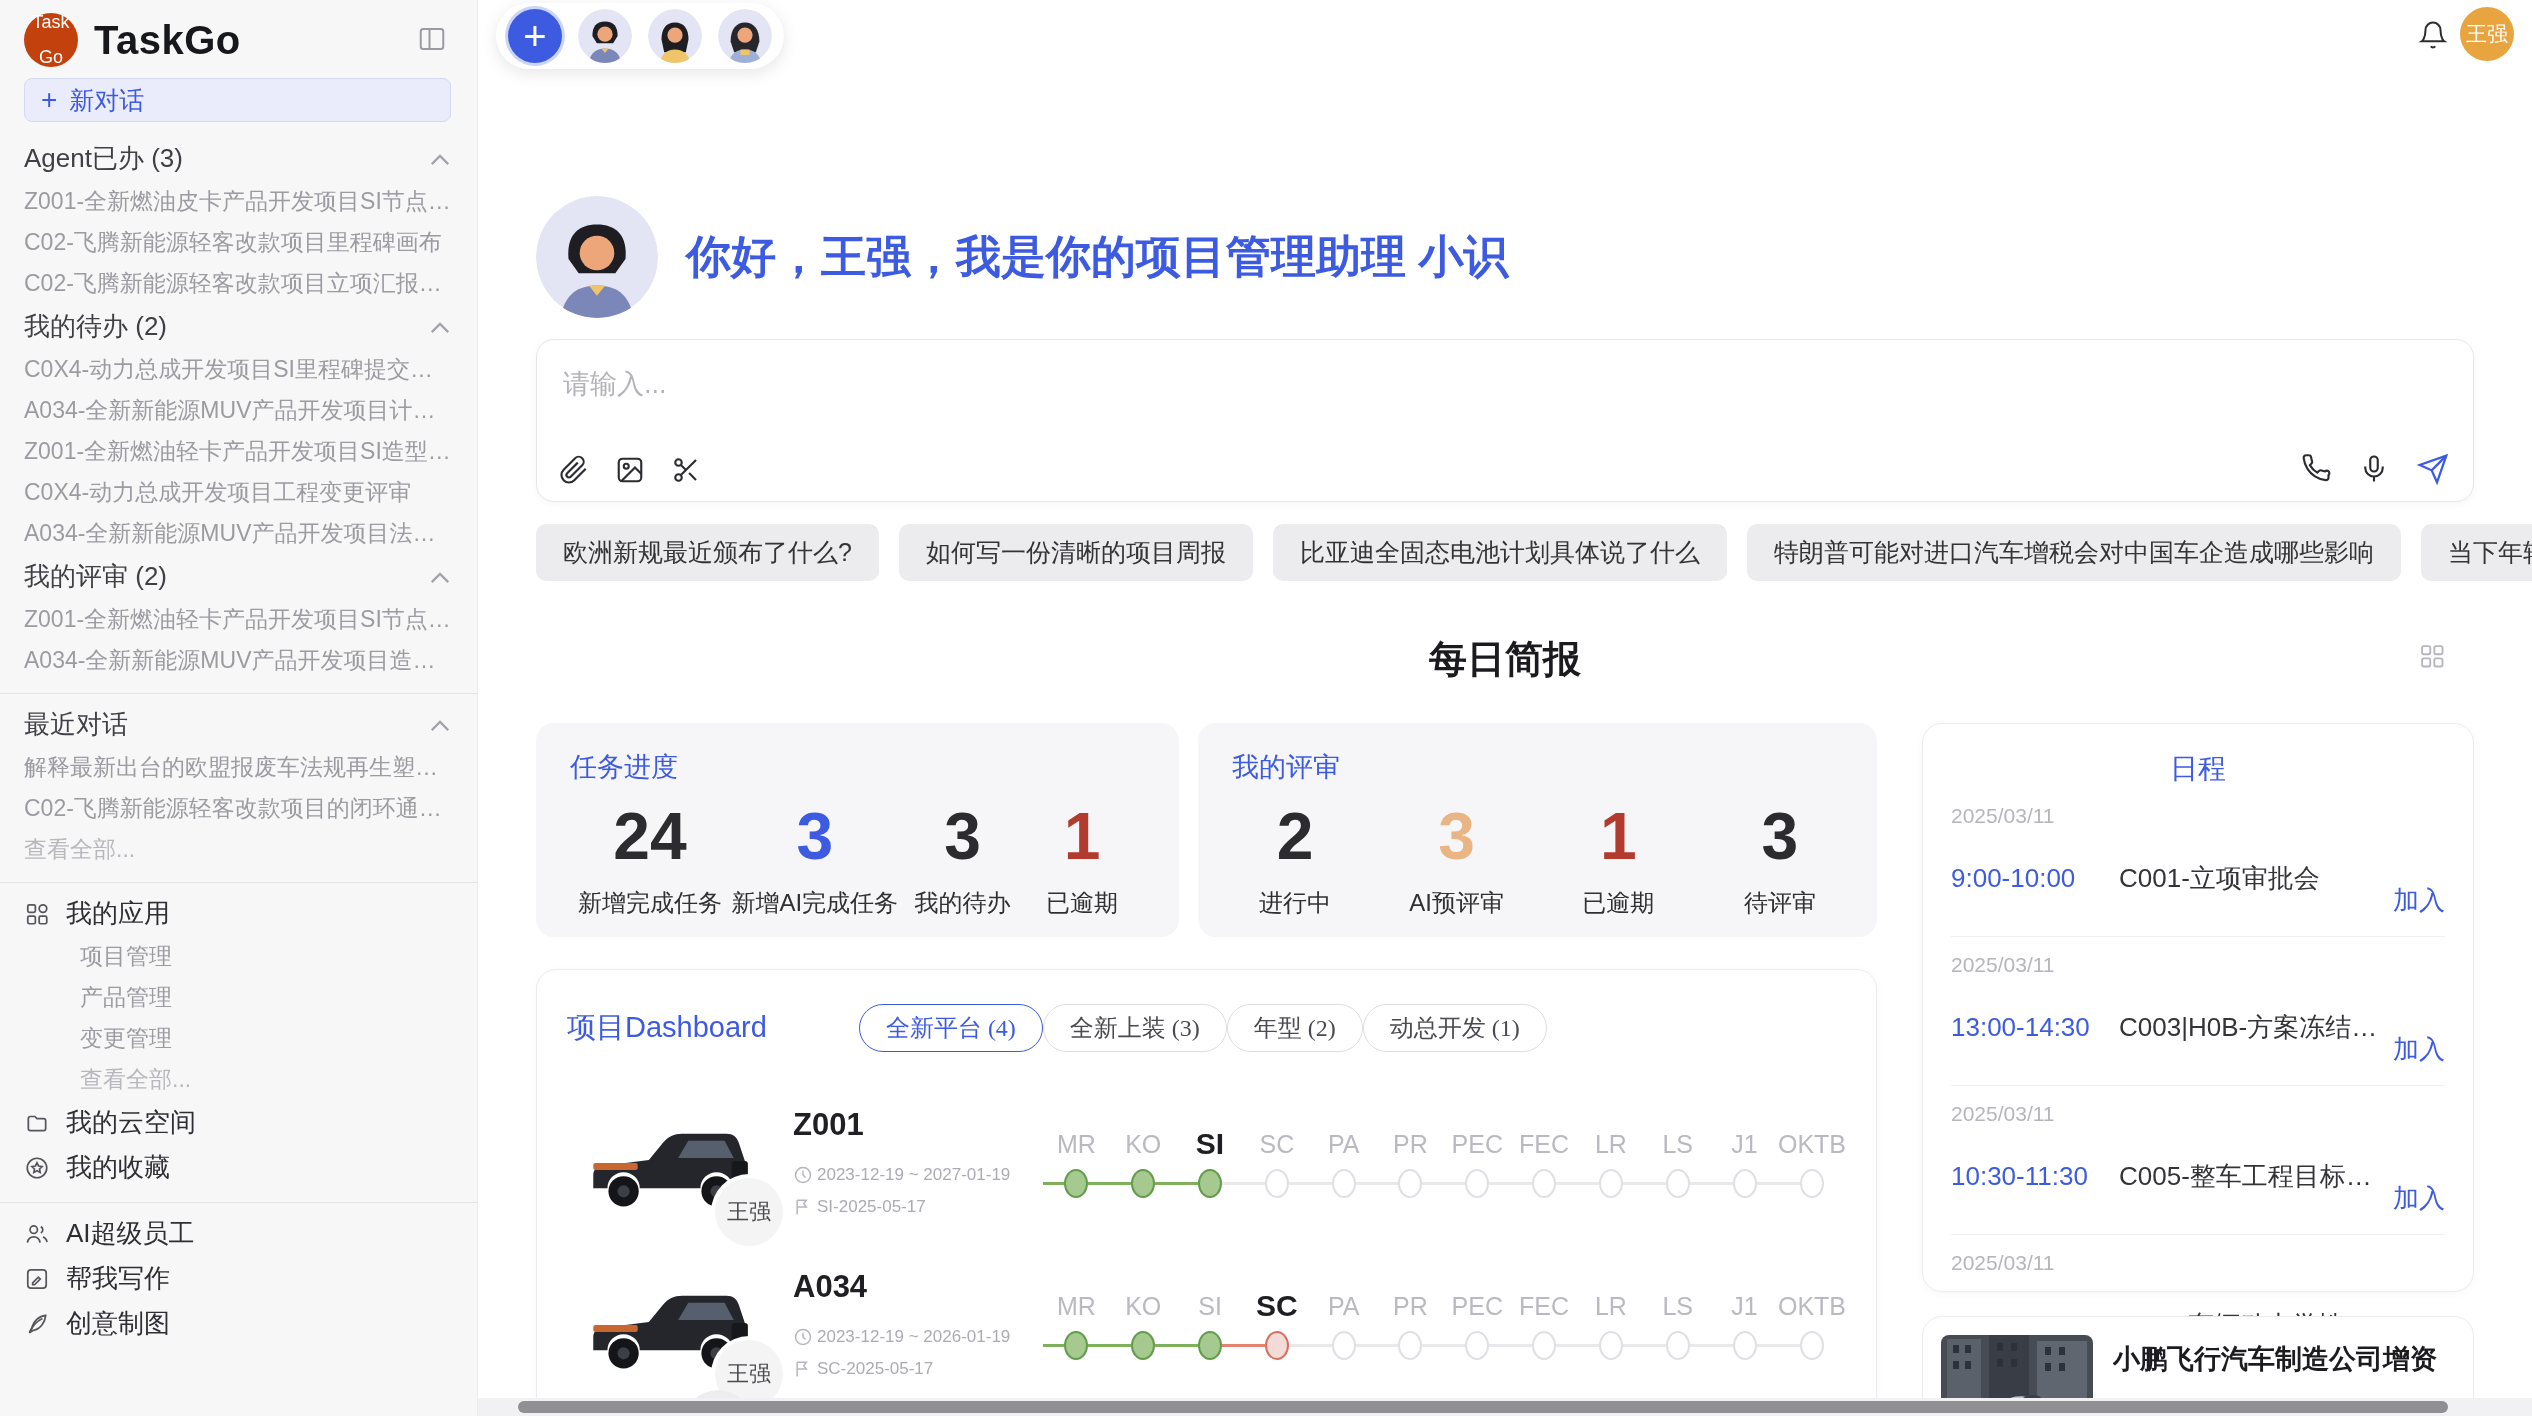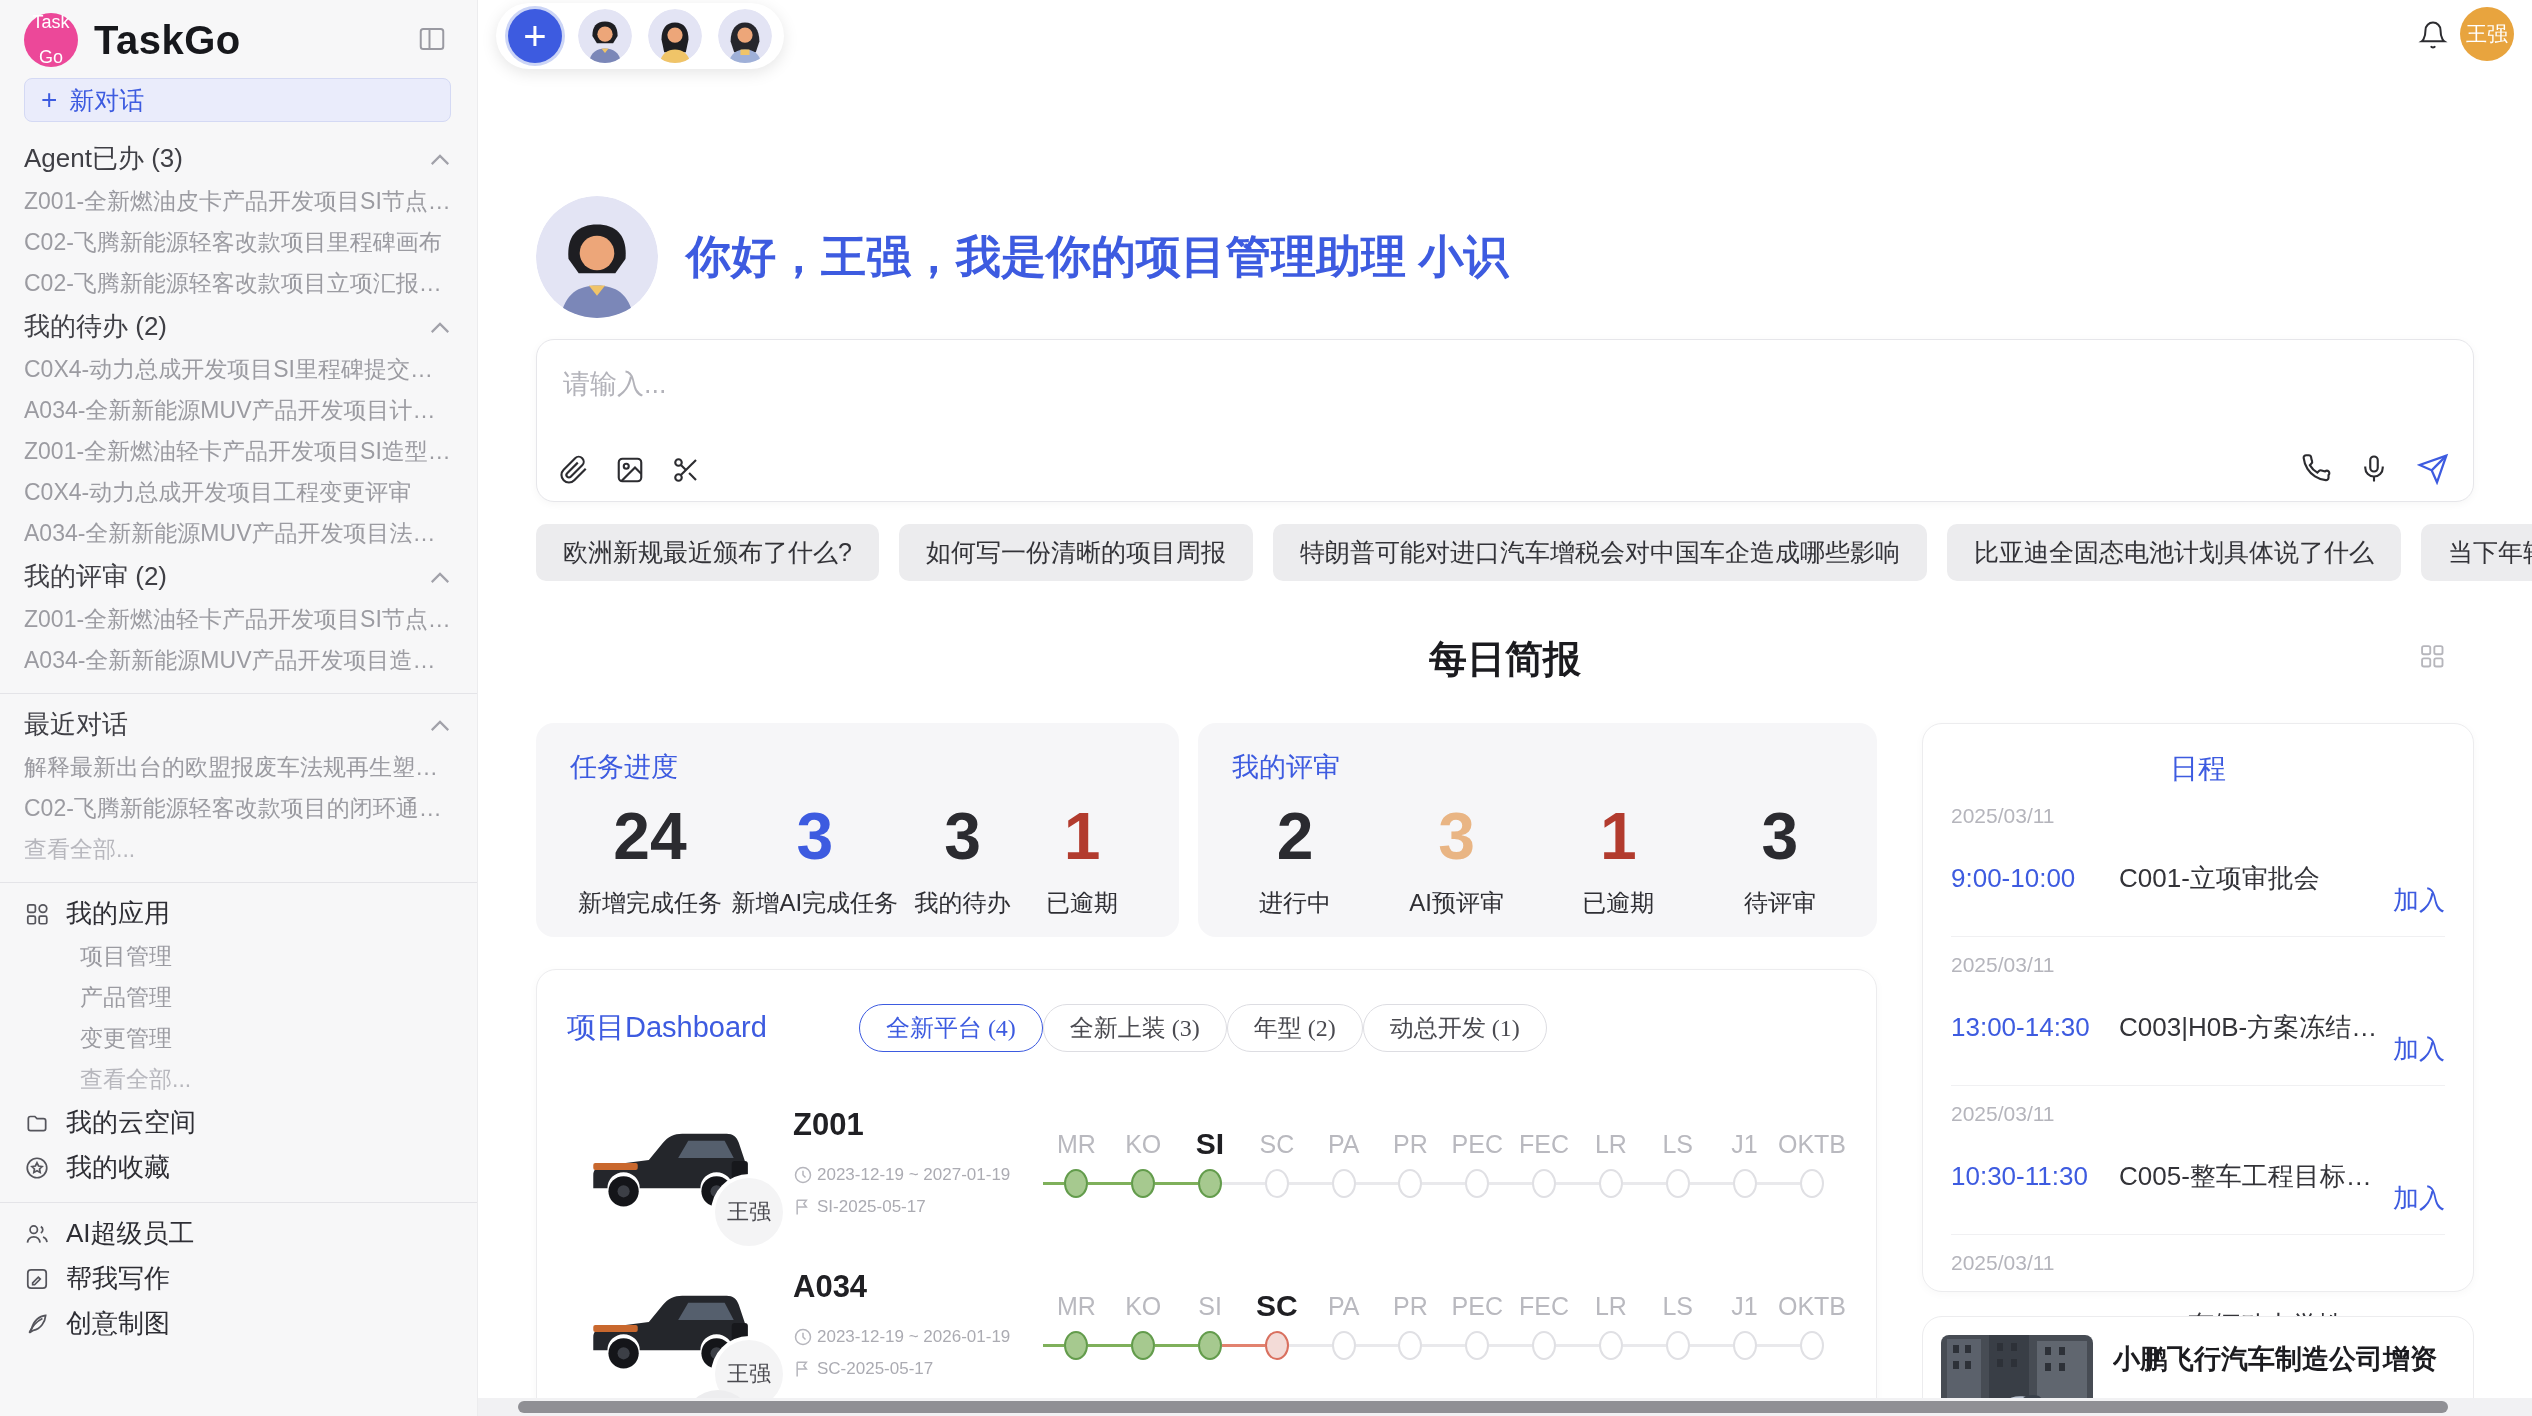--- a/index.html
+++ b/index.html
@@ -3,21 +3,21 @@
 <meta charset="utf-8">
 <style>
   * { margin:0; padding:0; box-sizing:border-box; }
   body { background:#ffffff; font-family:"Liberation Sans","DejaVu Sans",sans-serif; }
   .screen { position:relative; width:2532px; height:1416px; background:#fff; overflow:hidden; }
 
   
   .sidebar { position:absolute; left:0; top:0; width:478px; height:1416px;
     background:#f7f7f8; border-right:1px solid #ececee; padding:10px 26px 0 24px; overflow:hidden; }
   .logo-row { display:flex; align-items:center; height:60px; position:relative; }
-  .logo-circle { width:54px; height:54px; border-radius:50%; background:#ec4899; color:#fff;
+  .logo-circle { width:54px; height:54px; border-radius:50%; background:#c2410c; color:#fff;
     display:flex; flex-direction:column; align-items:center; justify-content:center;
     font-size:18px; line-height:1.05; font-weight:500;gap:16px; }
   .app-title { font-size:40px; font-weight:700; color:#17181c; margin-left:16px; letter-spacing:0.5px; }
   .collapse-btn { position:absolute; right:4px; top:14px; color:#9a9aa2; cursor:pointer; }
   .new-chat { margin-top:8px; height:44px; background:#eaecfb; border:1px solid #d4d9f4; border-radius:8px;
     display:flex; align-items:center; padding:0 16px; color:#3d5be0; font-size:25px; cursor:pointer; }
   .new-chat .plus { font-size:28px; margin-right:12px; font-weight:400; }
   .sb-sections { margin-top:14px; }
   .sb-header { height:45px; display:flex; align-items:center; justify-content:space-between;
     font-size:26px; color:#3f3f45; font-weight:500; }
@@ -357,22 +357,22 @@
             <path d="M22 2L11 13"></path>
             <path d="M22 2l-7 20-4-9-9-4 20-7z"></path>
           </svg>
       </span>
     </div>
   </div>
 
   <div class="chips">
     <div class="chip">欧洲新规最近颁布了什么?</div>
     <div class="chip">如何写一份清晰的项目周报</div>
+    <div class="chip">比亚迪全固态电池计划具体说了什么</div>
     <div class="chip">特朗普可能对进口汽车增税会对中国车企造成哪些影响</div>
-    <div class="chip">比亚迪全固态电池计划具体说了什么</div>
     <div class="chip">当下年轻人对汽车外观有怎样的喜好趋势</div>
   </div>
 
   <div class="briefing-title">每日简报</div>
   <span class="grid-btn">
     <svg width="28" height="28" viewBox="0 0 24 24" fill="none" stroke="currentColor" stroke-width="1.6">
         <rect x="3.5" y="3.5" width="7" height="7" rx="1.5"></rect>
         <rect x="14" y="3.5" width="7" height="7" rx="1.5"></rect>
         <rect x="3.5" y="14" width="7" height="7" rx="1.5"></rect>
         <rect x="14" y="14" width="7" height="7" rx="1.5"></rect>

